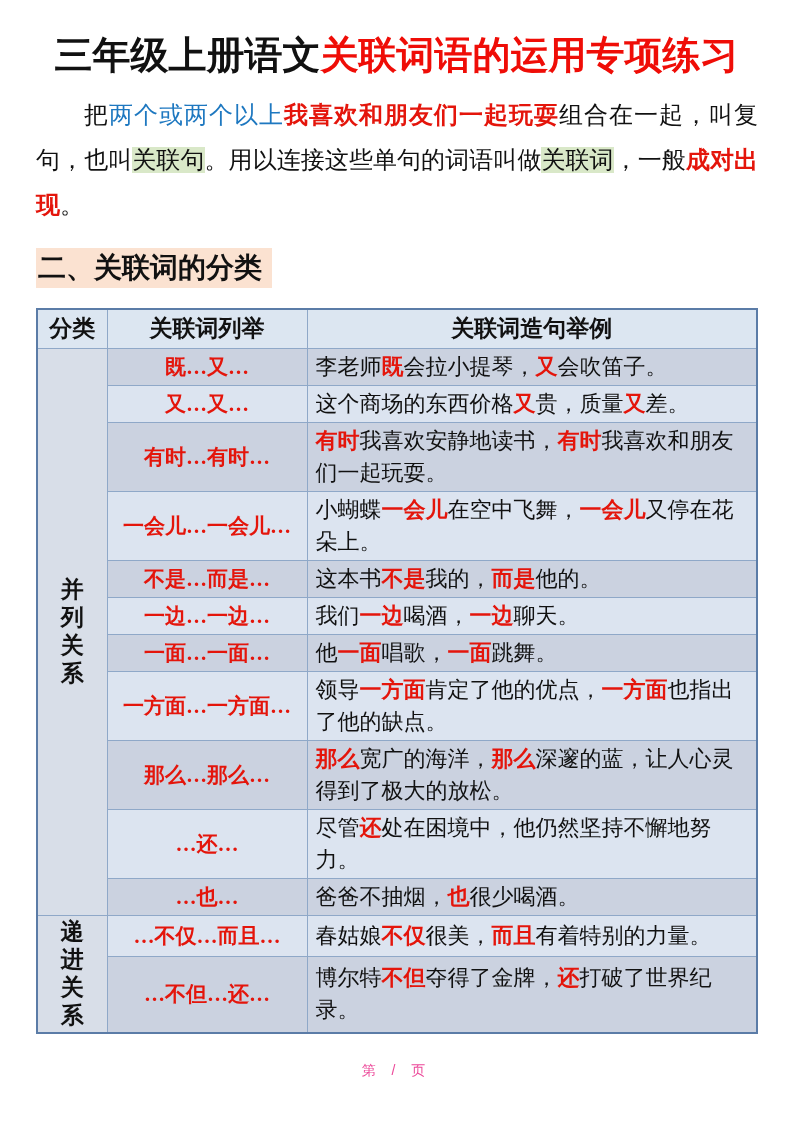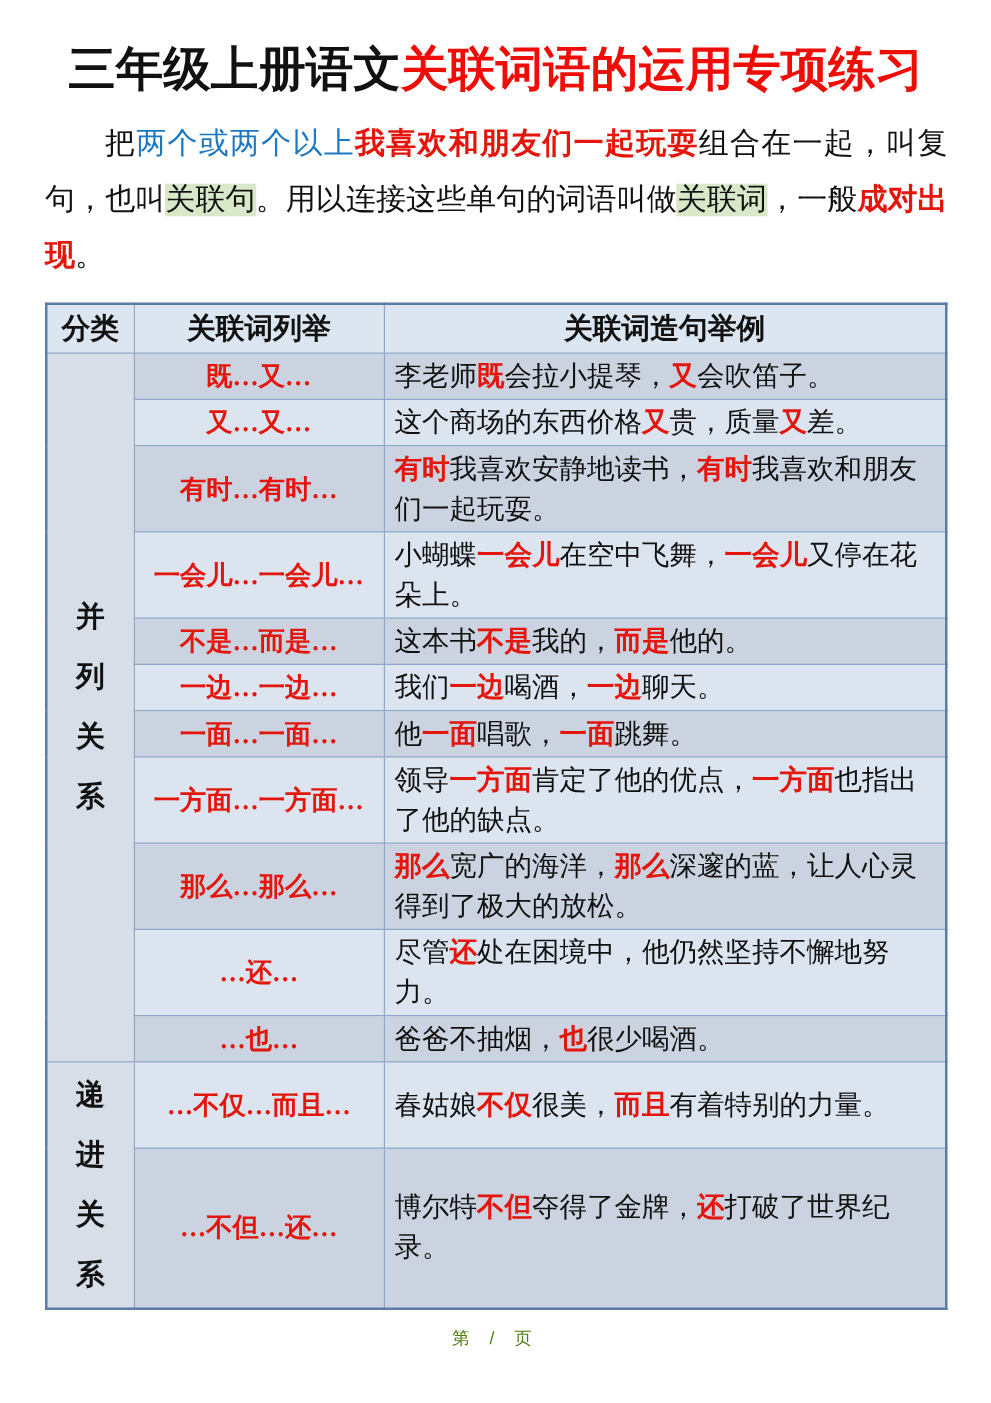--- a/index.html
+++ b/index.html
@@ -80,21 +80,21 @@
     text-align:center;
   }
   col.c-cat{width:70px;}
   col.c-pattern{width:200px;}
   col.c-example{width:450px;}
   td.cat-cell{
     background:var(--cat-bg);
     font-size:23px;
     font-weight:700;
     text-align:center;
-    line-height:48px;
+    line-height:28px;
     padding:2px 12px;
   }
   td.pattern-cell{
     font-size:21px;
     font-weight:700;
     color:var(--red);
     text-align:center;
     line-height:32px;
     padding:2px 12px;
   }
@@ -106,37 +106,40 @@
   }
   tr.row-dark td.pattern-cell, tr.row-dark td.example-cell{background:var(--dark-row);}
   tr.row-light td.pattern-cell, tr.row-light td.example-cell{background:var(--light-row);}
   .footer{
     position:absolute;
     left:0;
     width:100%;
     bottom:42px;
     text-align:center;
     font-size:14px;
-    color:#4d7c0f;
+    color:#ec4899;
     letter-spacing:6px;
     font-family:"Liberation Sans","DejaVu Sans",sans-serif;
   }
 </style>
 </head>
 <body>
 
 <div class="page">
 
   <div class="doc-title">
     <span class="t-black">三年级上册语文</span><span class="t-red">关联词语的运用专项练习</span>
   </div>
 
 
   <p class="intro"><span>把</span><span class="c-blue">两个或两个以上</span><span class="c-red">我喜欢和朋友们一起玩耍</span><span>组合在一起，叫复句，也叫</span><span class="c-hl">关联句</span><span>。用以连接这些单句的词语叫做</span><span class="c-hl">关联词</span><span>，一般</span><span class="c-red">成对出现</span><span>。</span></p>
 
+  <div class="heading-wrap">
+    <span class="section-heading">二、关联词的分类</span>
+  </div>
 
   <table class="kw">
     <colgroup>
       <col class="c-cat">
         <col class="c-pattern">
         <col class="c-example">
     </colgroup>
     <thead>
       <tr>
         <th>分类</th>

